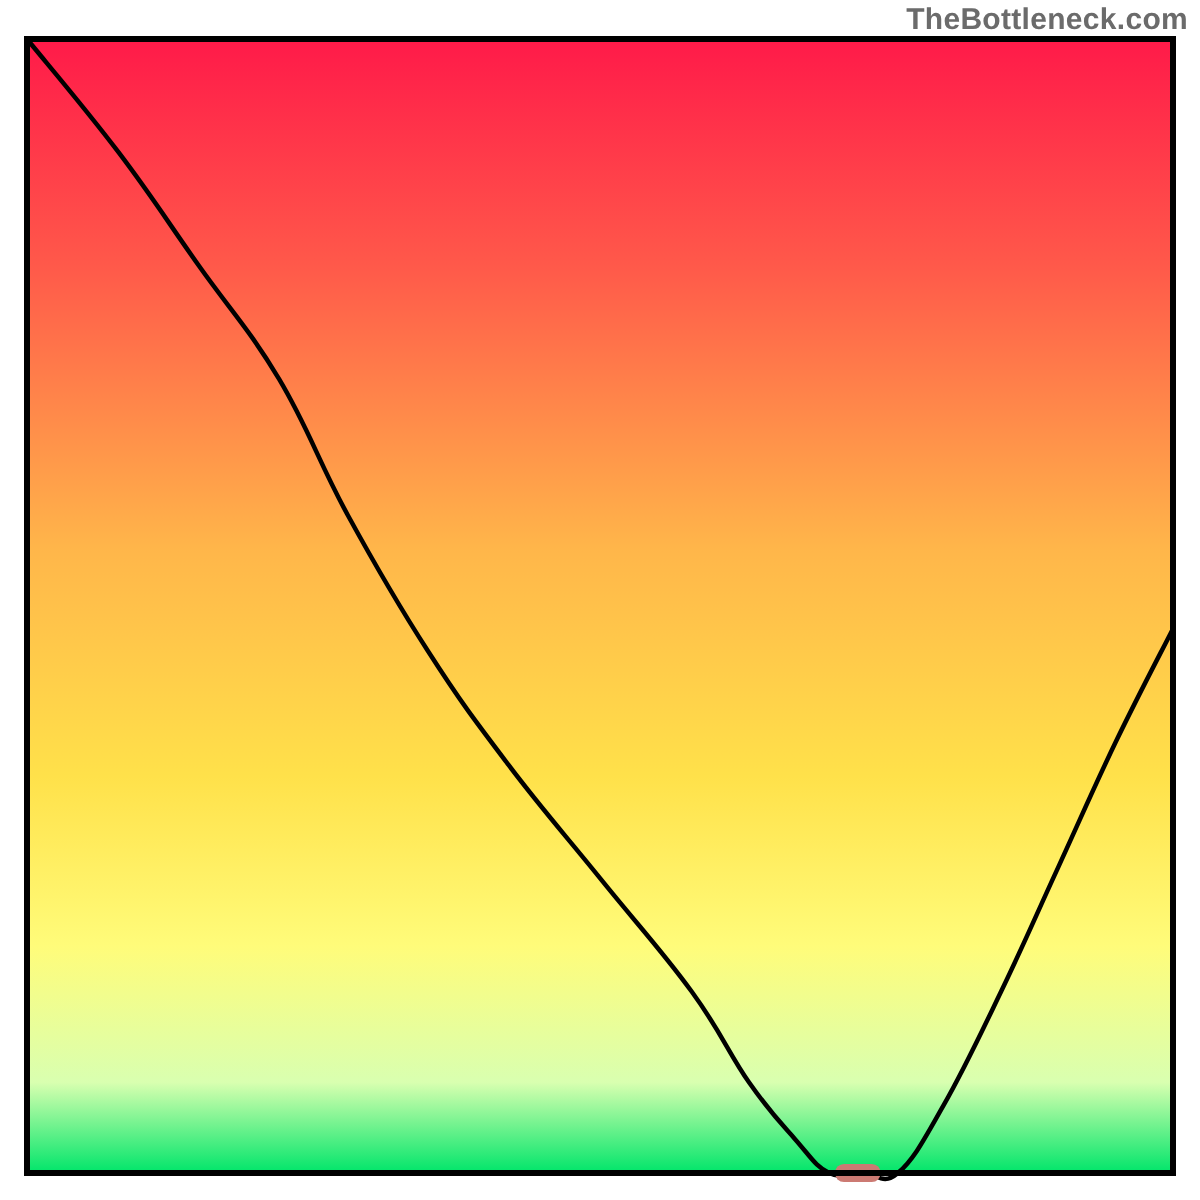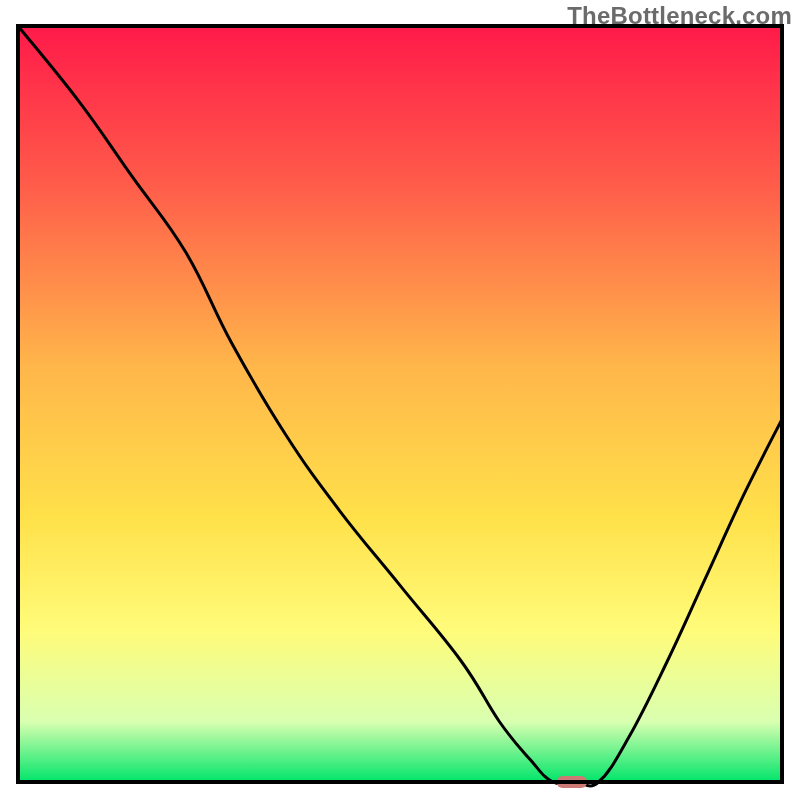--- a/index.html
+++ b/index.html
@@ -13,21 +13,21 @@
   }
   .wrap {
     position: relative;
     width: 800px;
     height: 800px;
   }
   .watermark {
     position: absolute;
     top: 2px;
     right: 8px;
-    font-size: 24px;
+    font-size: 20px;
     font-weight: 600;
     color: #6b6b6b;
     letter-spacing: 0.2px;
     z-index: 5;
     margin-left: 32px;
   }
   svg {
     position: absolute;
     top: 0;
     left: 0;

